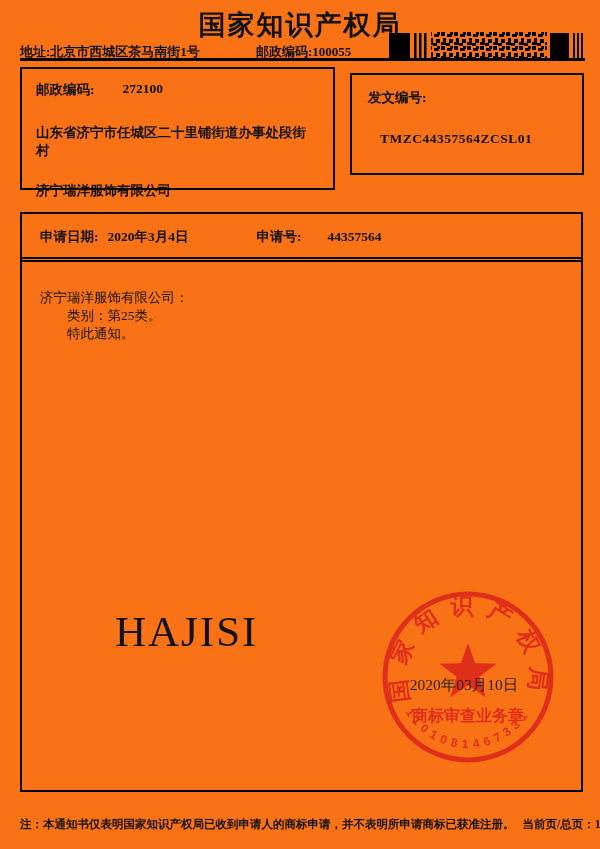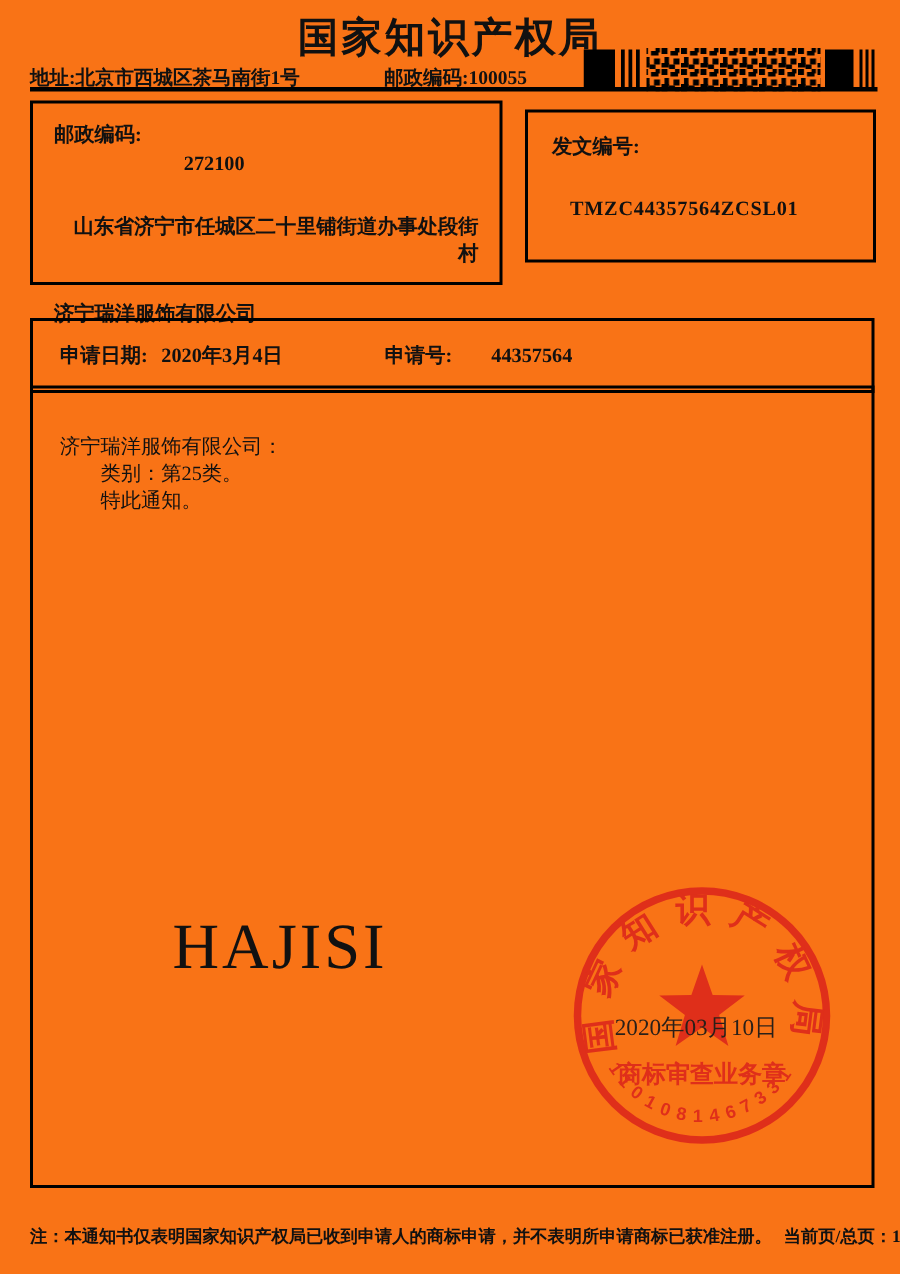--- a/index.html
+++ b/index.html
@@ -17,22 +17,22 @@
   .hdr-addr { position:absolute; left:20px; top:43px; font-size:13px; font-weight:bold; }
   .hdr-postal { position:absolute; left:256px; top:43px; font-size:13px; font-weight:bold; }
   .barcode { position:absolute; right:15px; top:32px; }
   .hdr-rule { position:absolute; left:20px; top:58px; width:565px; height:3px; background:#000; }
 
   .recipient-box {
     position:absolute; left:20px; top:67px; width:315px; height:123px;
     border:2px solid #000; padding:12px 14px; font-size:13.5px; font-weight:bold;
   }
   .postal-row { display:flex; }
-  .postal-row .val { margin-left:28px;margin-top:20px; }
-  .rcpt-addr { margin-top:25px;text-align:right; }
+  .postal-row .val { margin-left:28px; }
+  .rcpt-addr { margin-top:25px; }
   .rcpt-company { margin-top:22px; }
 
   .docnum-box {
     position:absolute; left:350px; top:73px; width:234px; height:102px;
     border:2px solid #000; padding:14px 16px; font-size:13.5px; font-weight:bold;
   }
   .docnum-val { margin-top:24px; margin-left:12px; letter-spacing:0.5px; }
 
   .app-bar {
     position:absolute; left:20px; top:212px; width:563px; height:50px;

